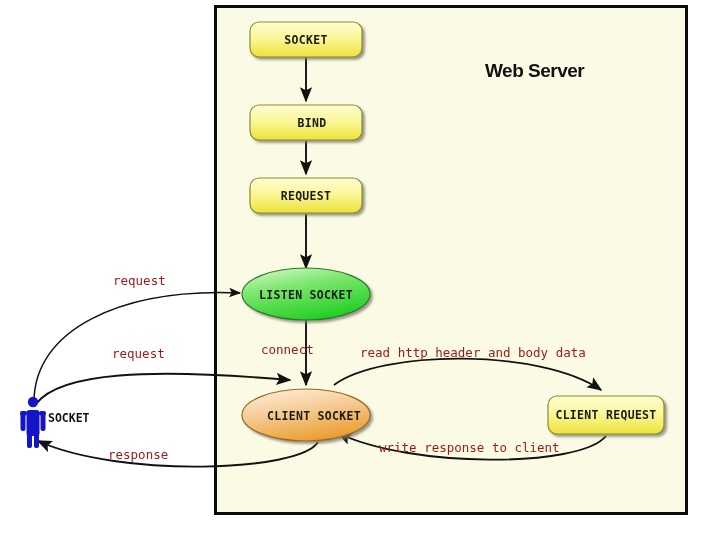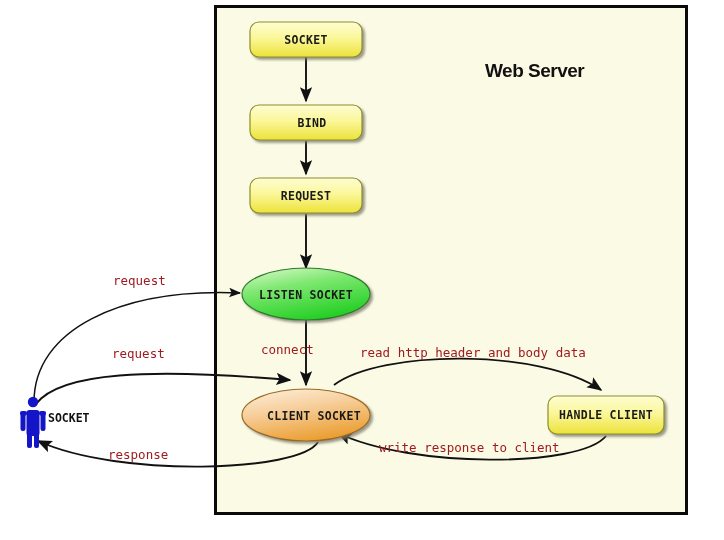--- a/index.html
+++ b/index.html
@@ -147,21 +147,21 @@
       <rect x="27" y="433" width="5" height="15" rx="2" fill="#1414c8"></rect>
       <rect x="34" y="433" width="5" height="15" rx="2" fill="#1414c8"></rect>
     </g>
   </svg>
 
   <div class="node-label" style="left:250px; top:33px; width:112px;">SOCKET</div>
   <div class="node-label" style="left:250px; top:116px; width:124px;">BIND</div>
   <div class="node-label" style="left:250px; top:189px; width:112px;">REQUEST</div>
   <div class="node-label" style="left:242px; top:288px; width:128px;">LISTEN SOCKET</div>
   <div class="node-label" style="left:242px; top:409px; width:144px;">CLIENT SOCKET</div>
-  <div class="node-label" style="left:548px; top:408px; width:116px;">HANDLE CLIENT</div>
+  <div class="node-label" style="left:548px; top:408px; width:116px;">CLIENT REQUEST</div>
   <div id="client-caption">SOCKET</div>
 
   <div class="edge-label" style="left:113px; top:273px;">request</div>
   <div class="edge-label" style="left:261px; top:342px;">connect</div>
   <div class="edge-label" style="left:112px; top:346px;">request</div>
   <div class="edge-label" style="left:360px; top:345px;text-align:right;">read http header and body data</div>
   <div class="edge-label" style="left:379px; top:440px;">write response to client</div>
   <div class="edge-label" style="left:108px; top:447px;">response</div>
 
 </div>

